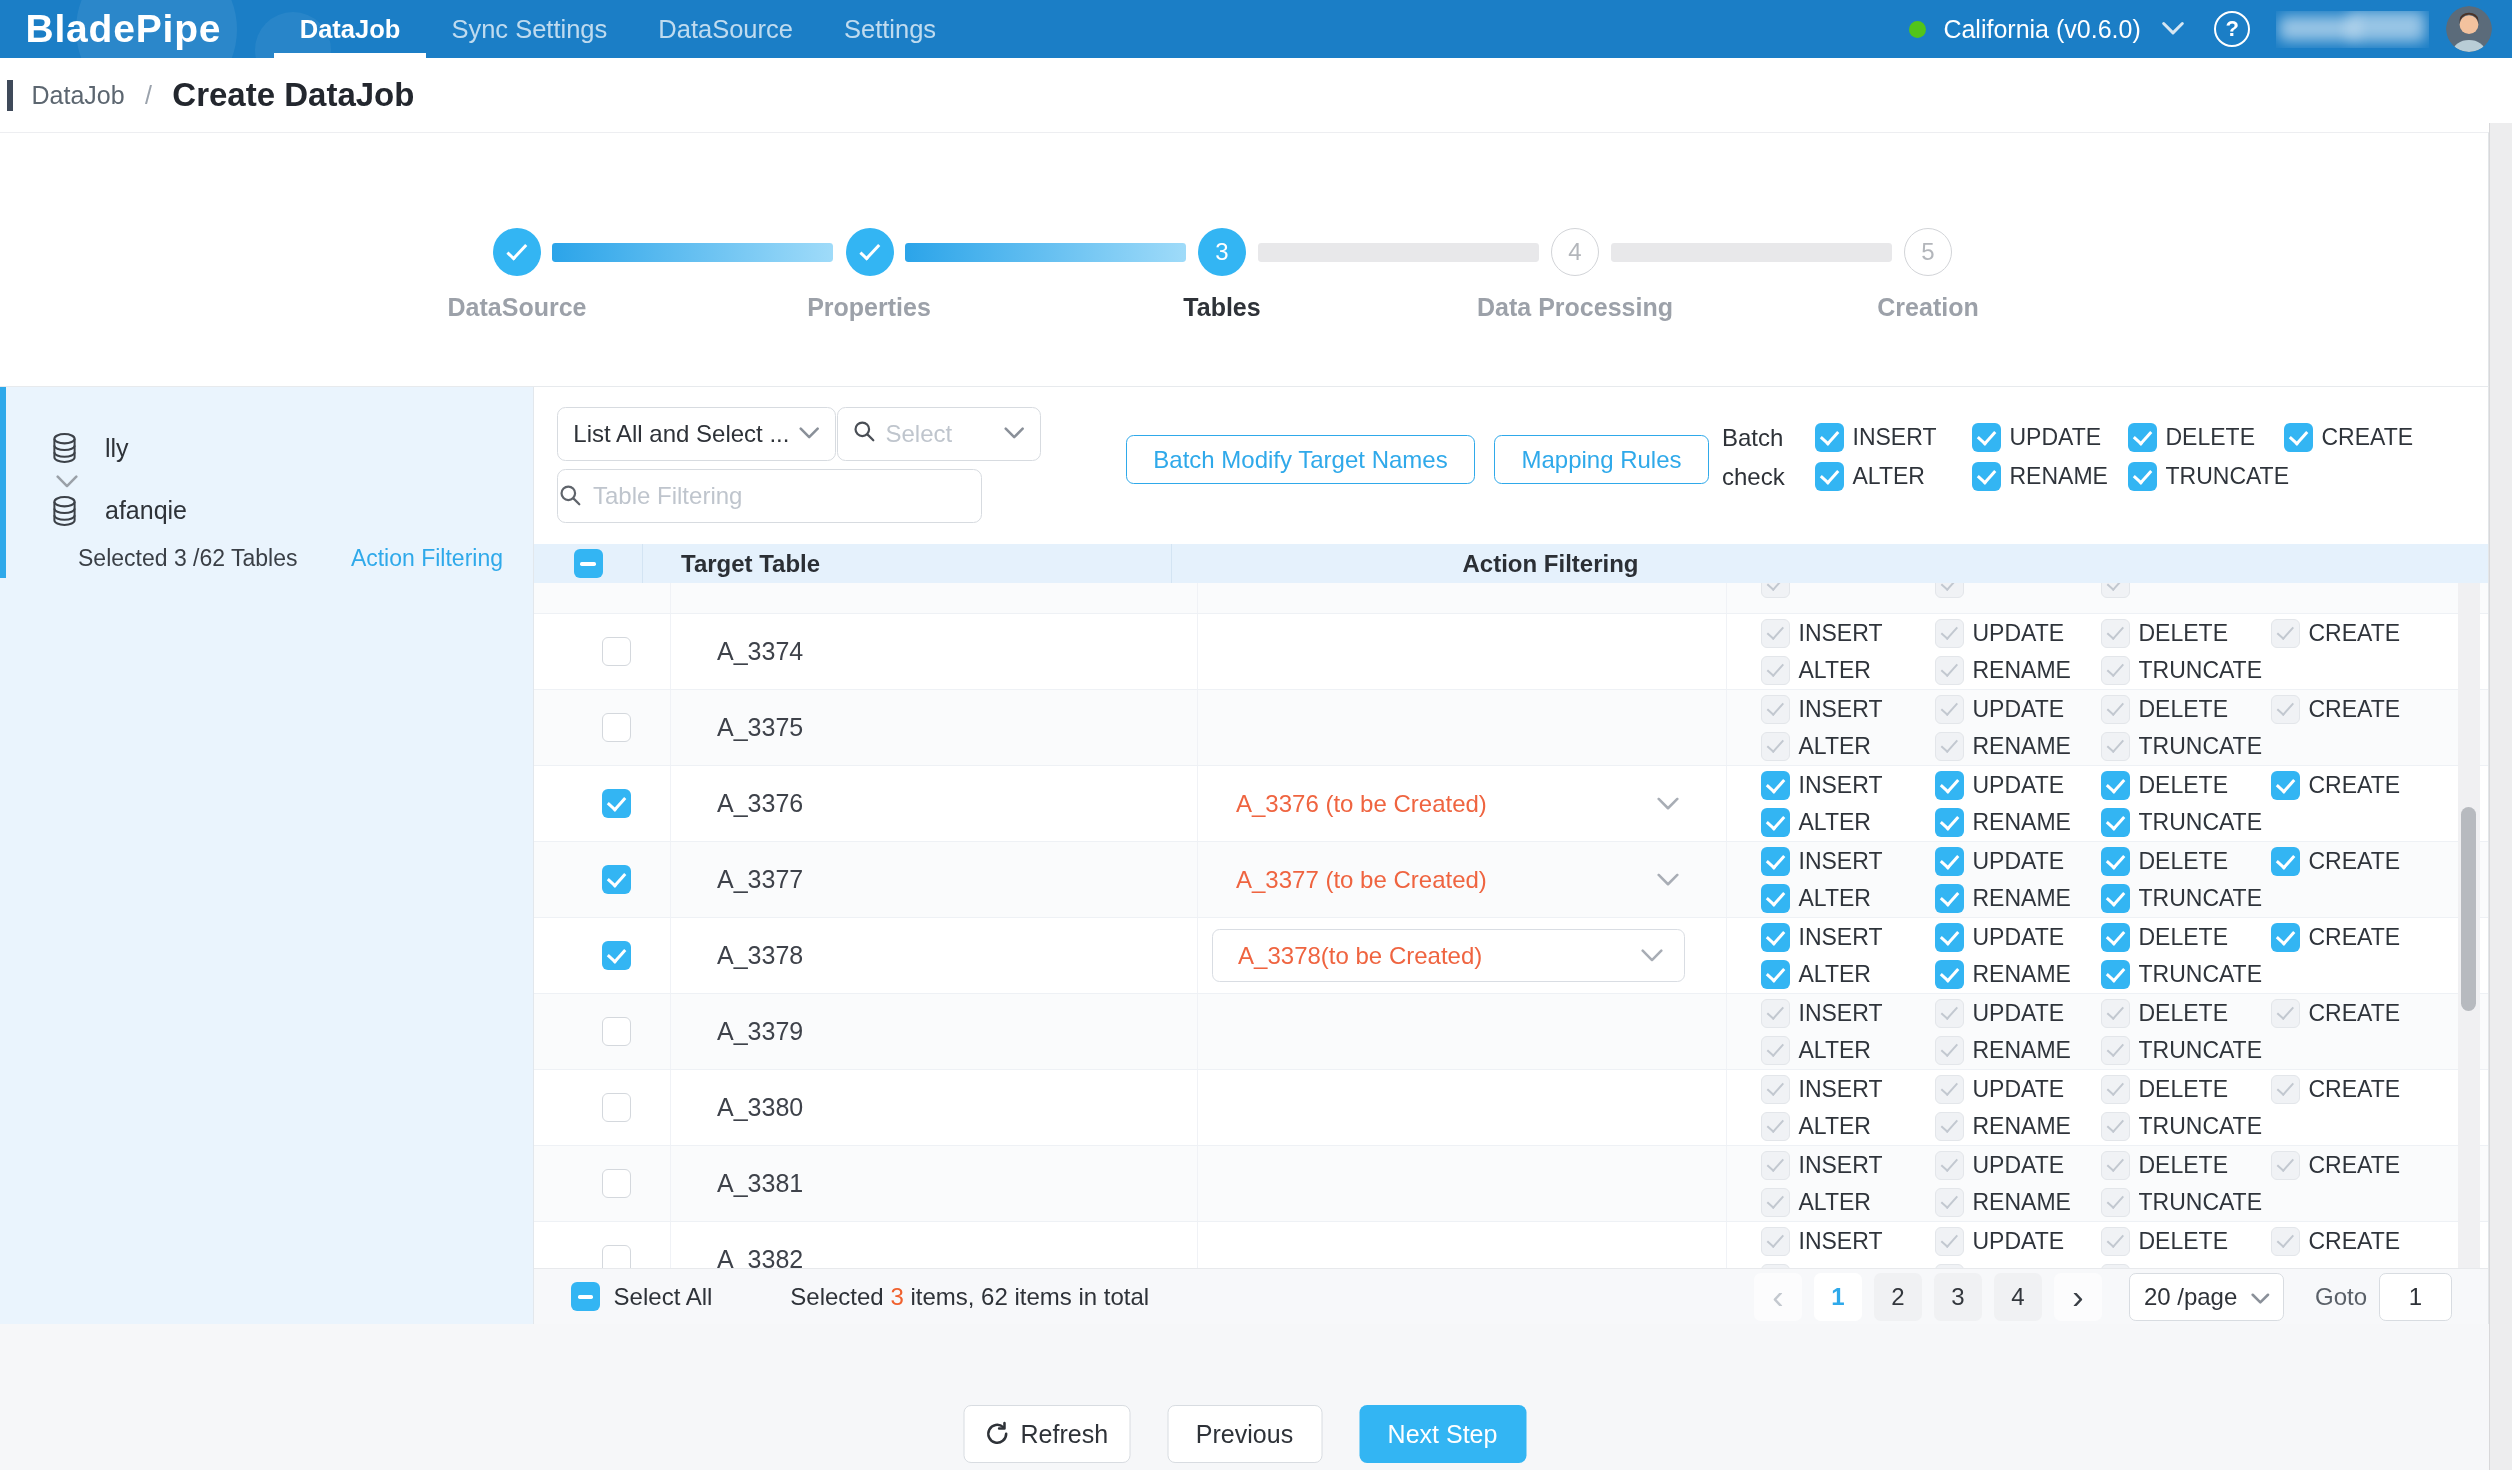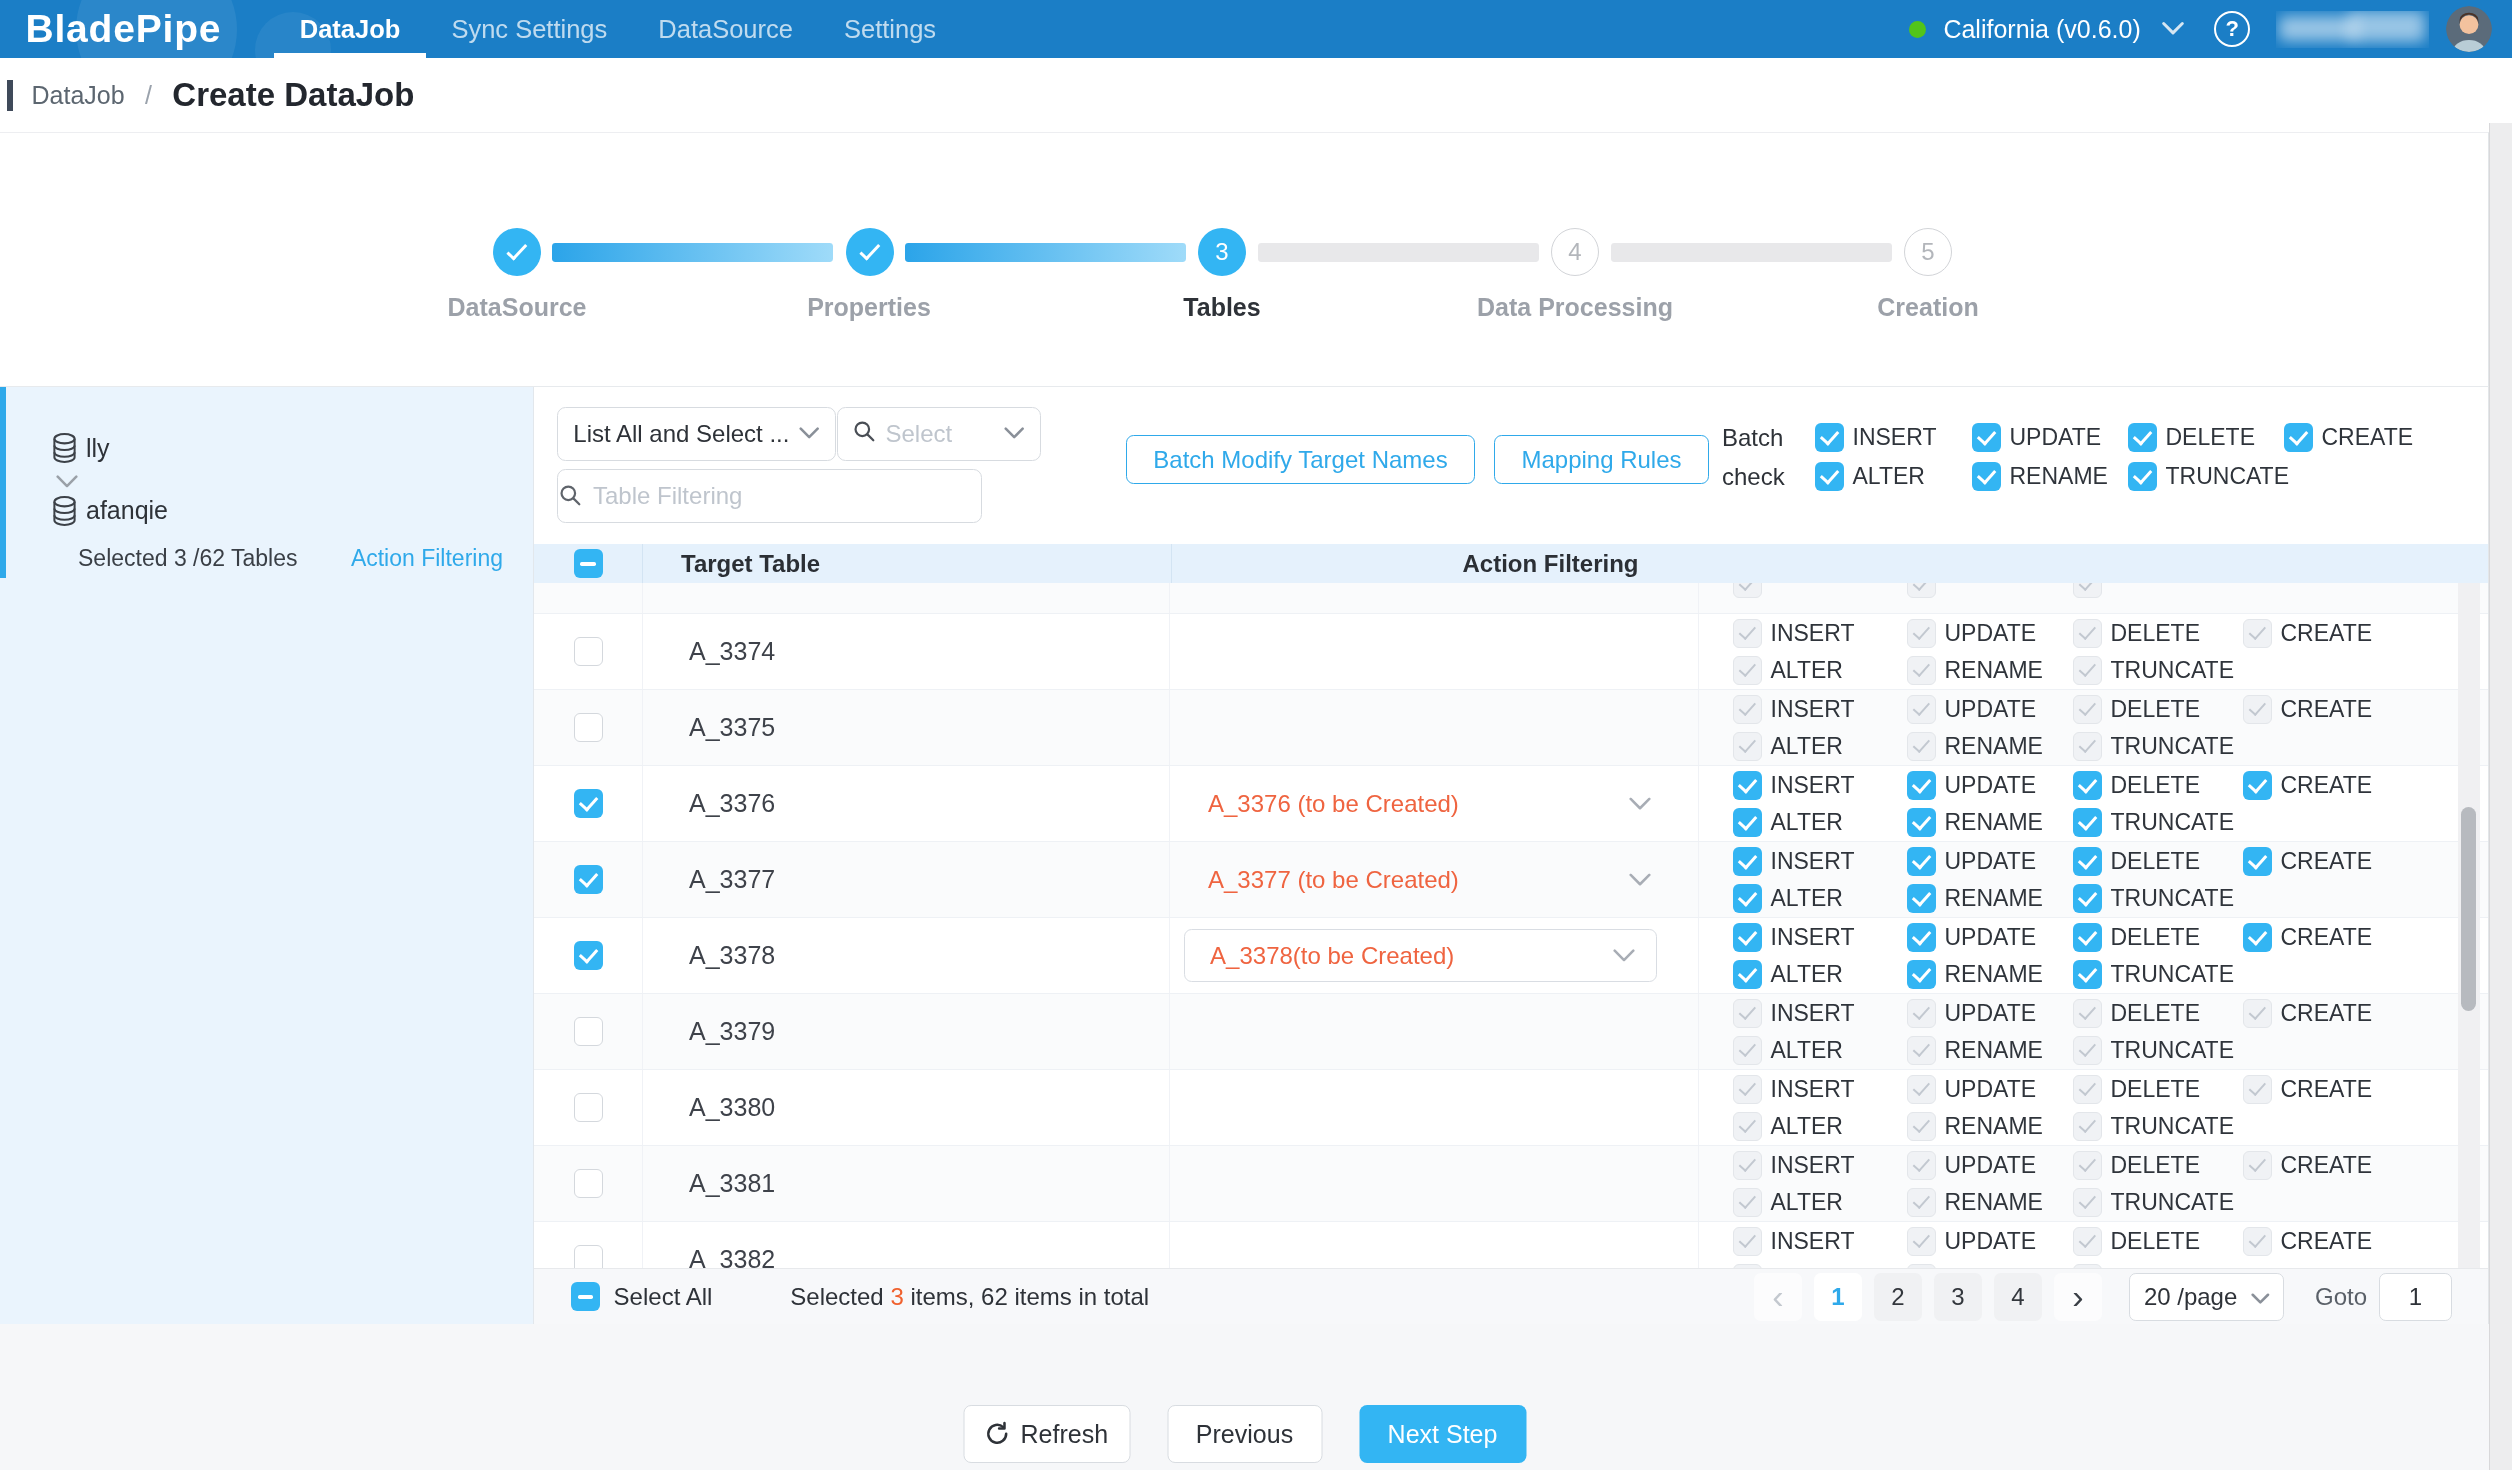--- a/index.html
+++ b/index.html
@@ -61,21 +61,21 @@
   .step-label{ position:absolute; top:160px; transform:translateX(-50%); font-size:25px; font-weight:600;
     color:#9ca1a9; white-space:nowrap; }
   .step-label.active{ color:#2e3238; font-weight:700; }
   .step-label.s0{left:517px}.step-label.s1{left:869px}.step-label.s2{left:1222px}
   .step-label.s3{left:1575px}.step-label.s4{left:1928px}
   
   .content{ position:absolute; top:387px; left:0; width:2489px; height:937px; display:flex; }
   .sidebar{ width:534px; background:var(--sidebar_bg,#eaf4fd); position:relative;
     border-right:0.8px solid #e2e7ec; padding:44px 30px 0 51px;}
   .sidebar-accent{ position:absolute; left:0; top:0; width:6px; height:191px; background:var(--accent,#2fa9ea); }
-  .sb-item{ display:flex; align-items:center; gap:8px; font-size:25px; color:#2e3238; height:34px;}
+  .sb-item{ display:flex; align-items:center; gap:27px; font-size:25px; color:#2e3238; height:34px;}
   .sb-chevron{ margin:6.8px 0 1.7px 5.1px; height:20.4px; display:flex; align-items:center;}
   .sb-summary{ margin-top:17px; display:flex; justify-content:space-between; align-items:center; font-size:23px;}
   .sb-count{ color:#3a3f46;margin-left:27px; }
   .sb-link{ color:var(--accent,#2fa9ea); cursor:pointer; }
   .main{ flex:1; background:#fff; position:relative; border-right:0.8px solid #e3e6e9; }
   
   .toolbar{ height:157px; position:relative; background:#fff; }
   .sel{ position:absolute; border:1.7px solid #d7dbe0; border-radius:8.5px; background:#fff;
     display:flex; align-items:center; padding:0 15.3px; font-size:24px; color:#2e3238; cursor:pointer;}
   .sel .caret{ margin-left:auto; display:flex; }
@@ -111,21 +111,21 @@
   
   .thead{ height:39px; background:var(--header_bg,#e5f1fc); display:flex; font-size:24px; font-weight:700; color:#2b2f35;}
   .thead .cell{ display:flex; align-items:center; border-right:0.8px solid #d3e4f3; }
   .thead .cell:last-child{ border-right:none; }
   .cell.c-check{ width:109px; justify-content:center; display:flex; align-items:center;}
   .cell.c-source{ width:527px; padding-left:46px; display:flex; align-items:center;}
   .cell.c-target{ width:529px; display:flex; align-items:center; position:relative;}
   .cell.c-action{ width:757px; }
   .thead .c-action{ justify-content:center; }
   .tbody{ height:685px; overflow:hidden; background:#fff;}
-  .t-row{ display:flex; height:76px; border-bottom:0.8px solid #eef1f5; background:#fff; }
+  .t-row{ display:flex; height:76px; border-bottom:0.8px solid #eef1f5; background:#fff;padding-left:28px; }
   .t-row.zebra{ background:#fafbfc; }
   .t-row .cell{ border-right:0.8px solid #f0f2f6; height:100%;}
   .t-row .cell:last-child{ border-right:none; }
   .c-source span{ font-size:25px; color:#3e424a; }
   .target-text{ color:var(--orange_target,#ef6440); font-size:24px; white-space:nowrap;}
   .c-target > .target-text{ margin-left:38px; }
   .plain-chev{ position:absolute; right:47px; top:50%; transform:translateY(-50%); display:flex;}
   .target-select{ margin-left:13.6px; width:473px; height:53px; border:1.7px solid #d9dde3; border-radius:7.6px;
     background:#fff; display:flex; align-items:center; justify-content:space-between;
     padding:0 20.4px 0 25.5px; cursor:pointer;}

